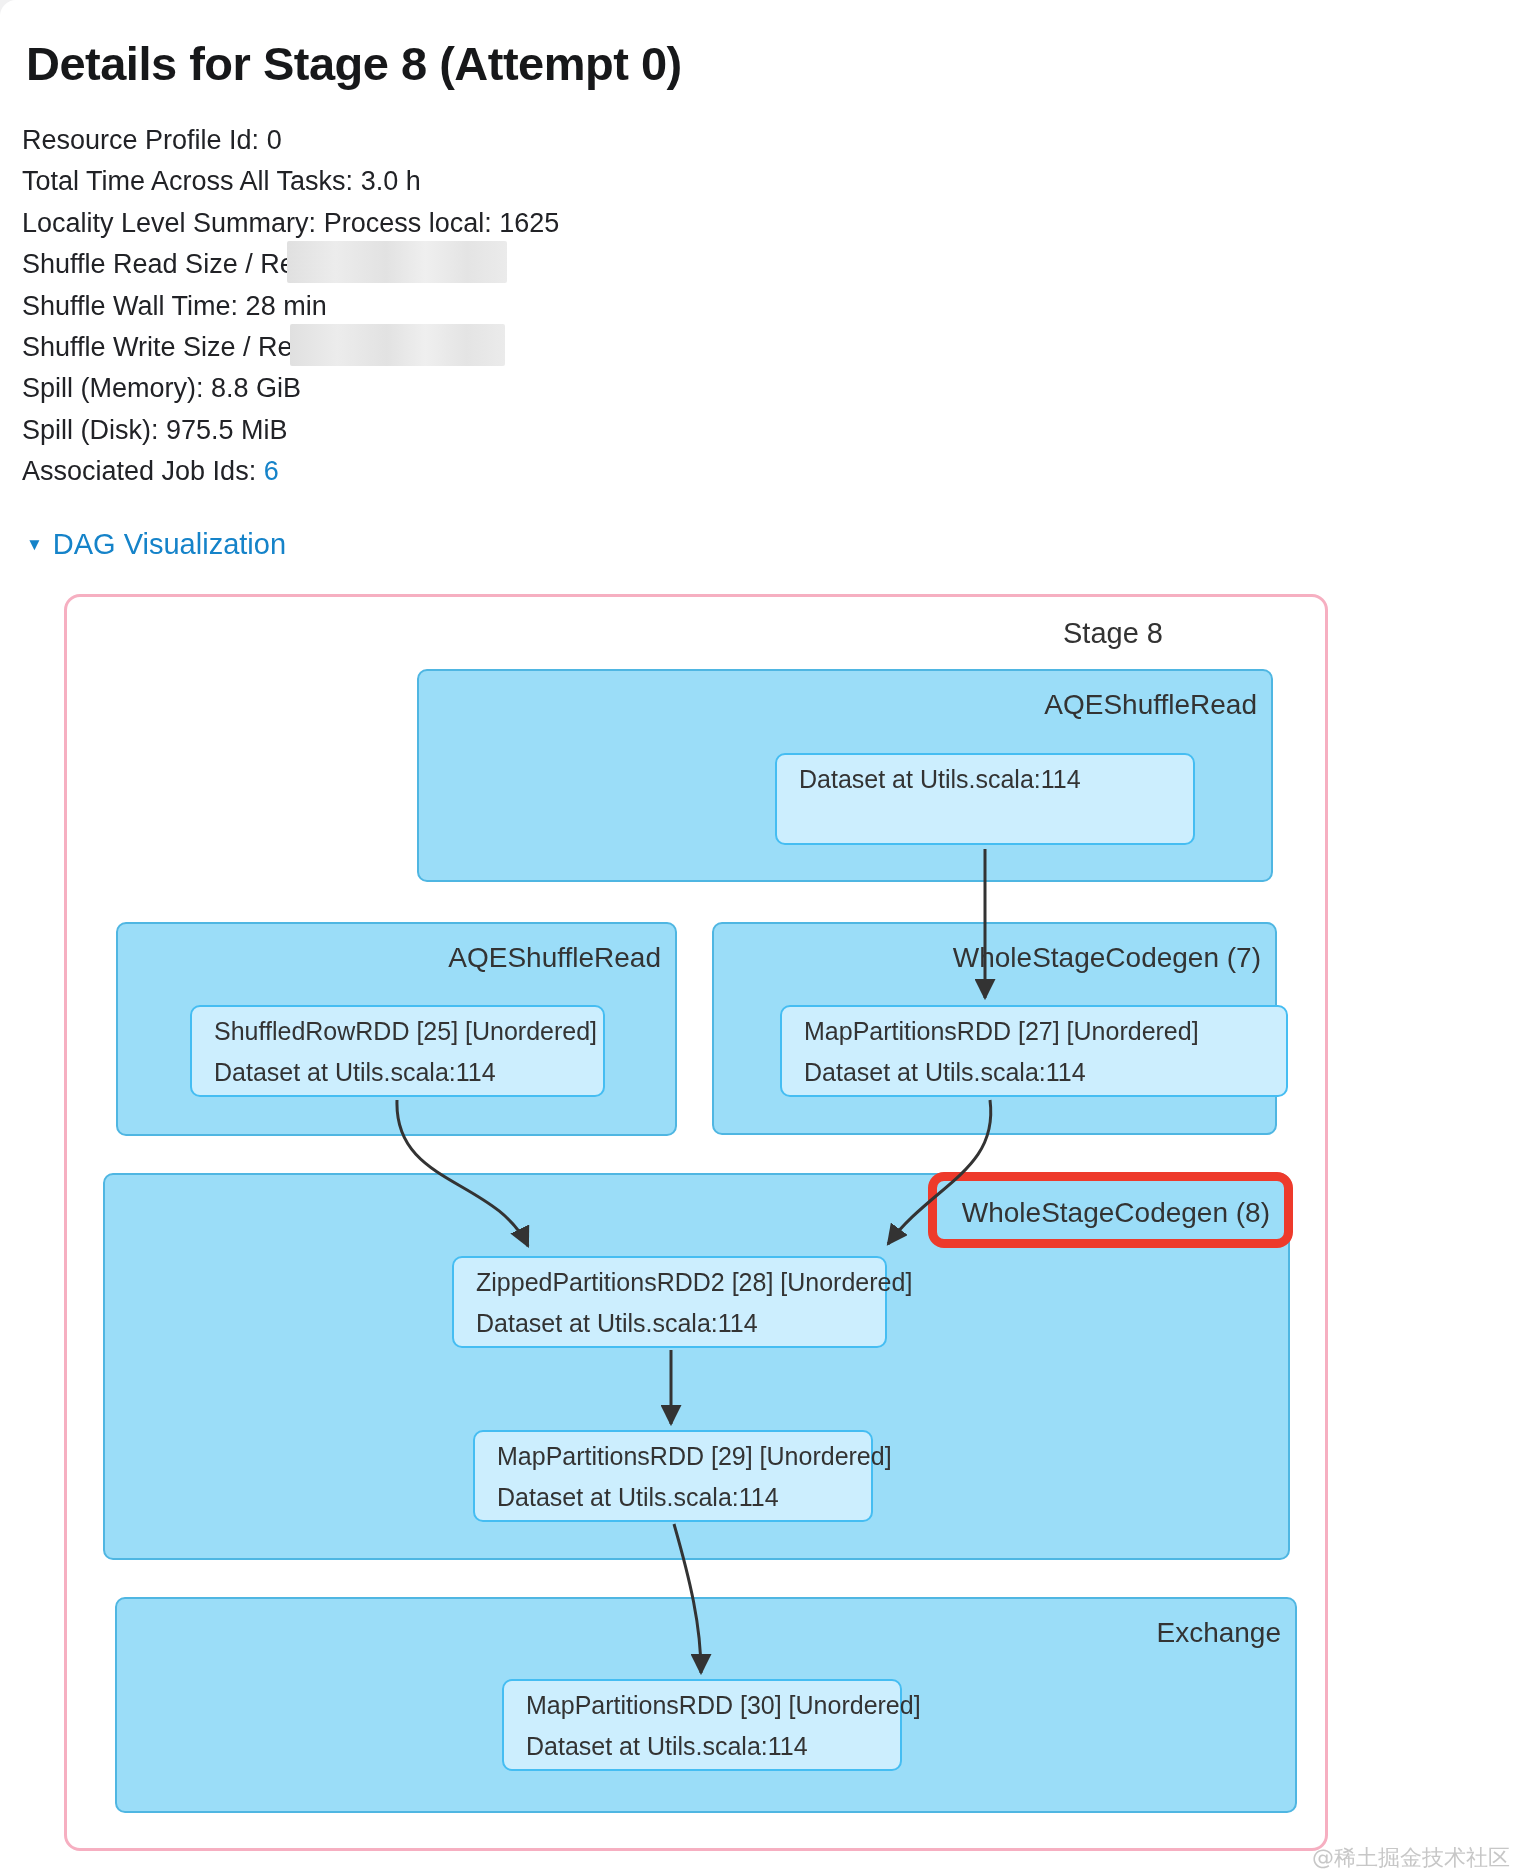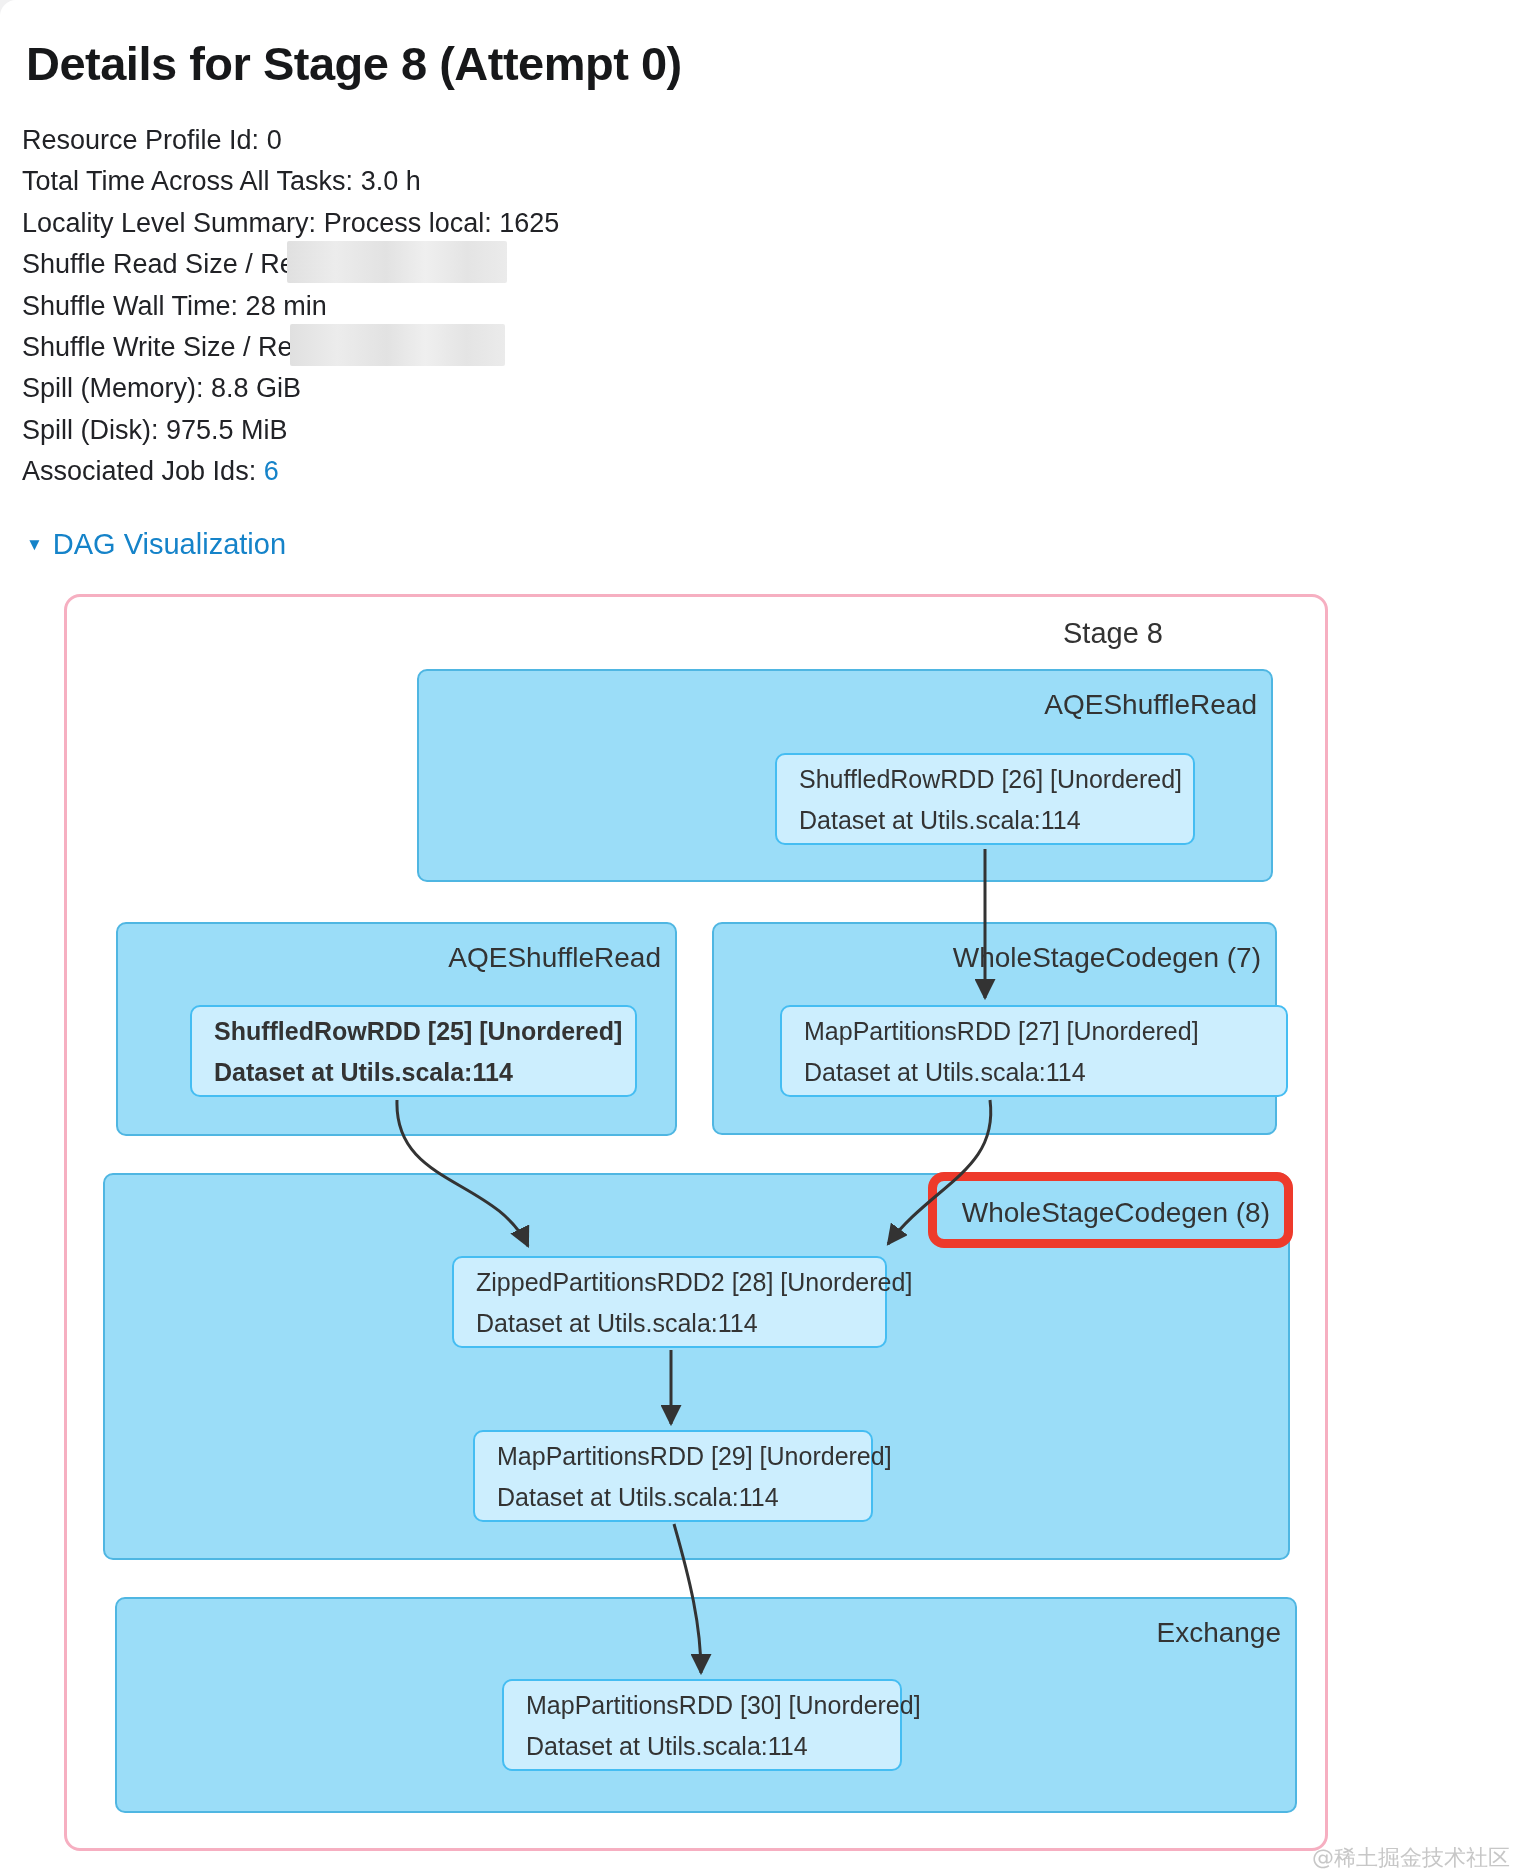--- a/index.html
+++ b/index.html
@@ -41,21 +41,21 @@
   #c1 { left:417px; top:669px; width:856px; height:213px; }
   #c2 { left:116px; top:922px; width:561px; height:214px; }
   #c3 { left:712px; top:922px; width:565px; height:213px; }
   #c4 { left:103px; top:1173px; width:1187px; height:387px; }
   #c4 .clabel { top:22px; right:18px; }
   #c5 { left:115px; top:1597px; width:1182px; height:216px; }
 
   .node { position:absolute; height:92px; background:#cceefe; border:2px solid #45bdf2; border-radius:10px;
           color:#333; font-size:25px; line-height:41px; padding:4px 0 0 22px; white-space:nowrap; z-index:15; }
   #n26 { left:775px; top:753px;  width:420px; }
-  #n25 { left:190px; top:1005px; width:447px;font-weight:bold; }
+  #n25 { left:190px; top:1005px; width:415px; }
   #n27 { left:780px; top:1005px; width:508px; }
   #n28 { left:452px; top:1256px; width:435px; }
   #n29 { left:473px; top:1430px; width:400px; }
   #n30 { left:502px; top:1679px; width:400px; }
 
   .highlight-box { position:absolute; left:928px; top:1172px; width:365px; height:76px;
                    border:9px solid #ee3a2b; border-radius:16px; z-index:30; background:transparent; }
 
   .edges { position:absolute; left:0; top:0; width:1516px; height:1874px; z-index:40; pointer-events:none; }
 
@@ -129,21 +129,20 @@
   <div class="cluster" id="c4">
     <span class="clabel">WholeStageCodegen (8)</span>
   </div>
   <div class="cluster" id="c5">
     <span class="clabel">Exchange</span>
   </div>
 
   <div class="highlight-box"></div>
 
   <div class="node" id="n26">
-    <div>ShuffledRowRDD [26] [Unordered]</div>
     <div>Dataset at Utils.scala:114</div>
   </div>
   <div class="node" id="n25">
     <div>ShuffledRowRDD [25] [Unordered]</div>
     <div>Dataset at Utils.scala:114</div>
   </div>
   <div class="node" id="n27">
     <div>MapPartitionsRDD [27] [Unordered]</div>
     <div>Dataset at Utils.scala:114</div>
   </div>

